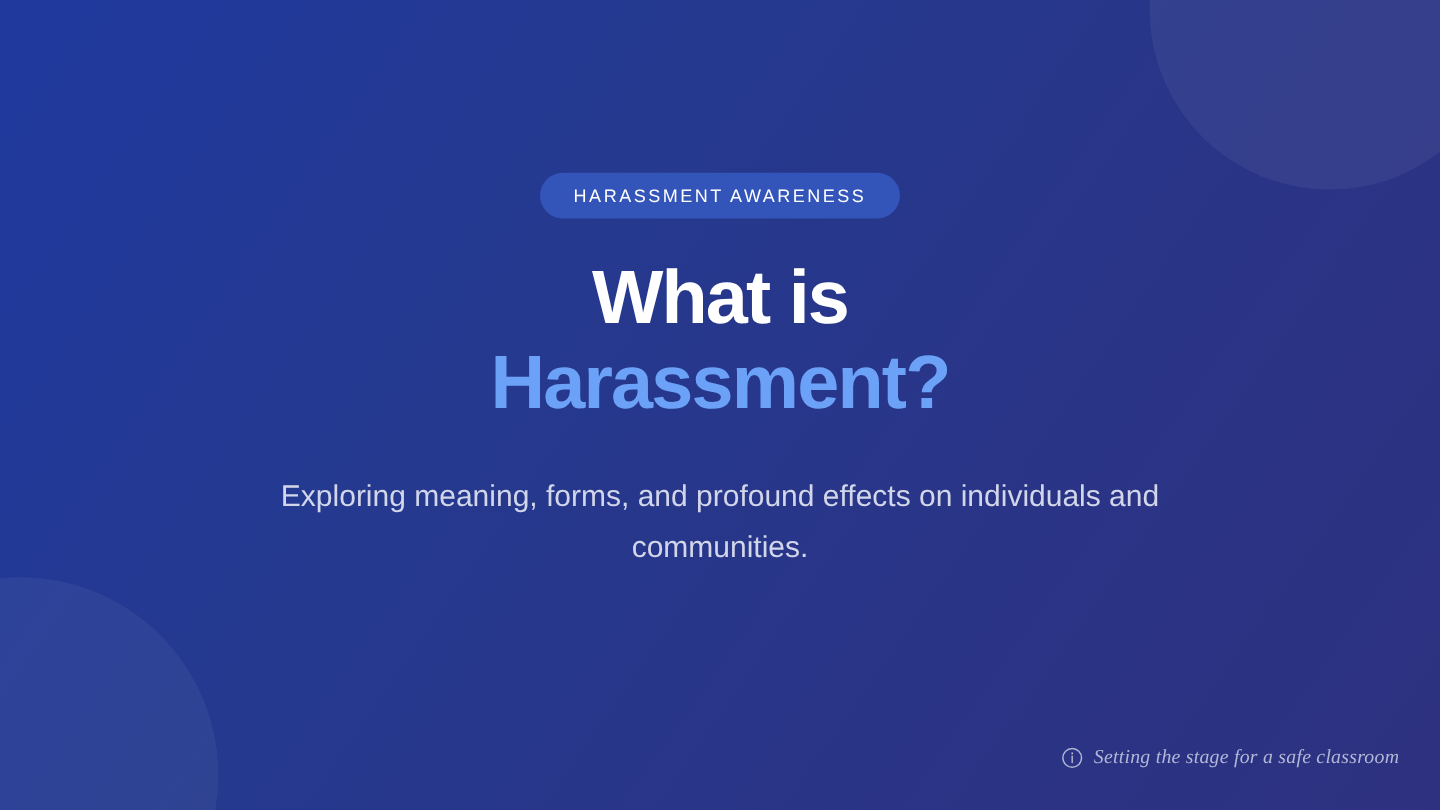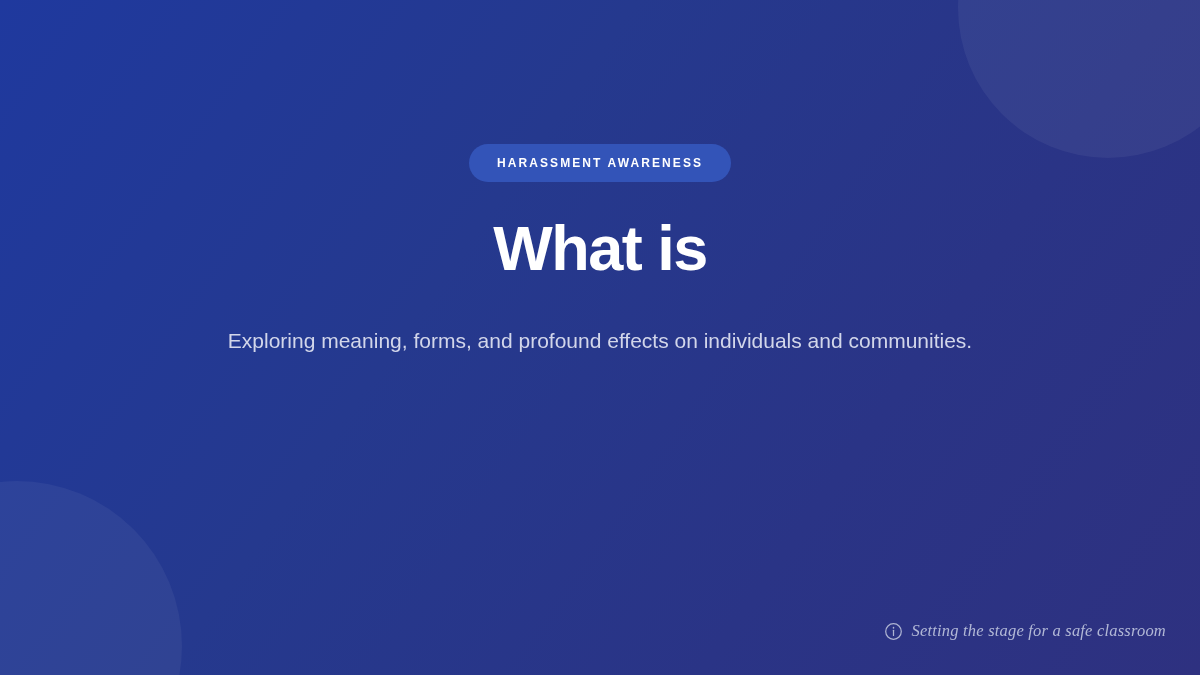--- a/index.html
+++ b/index.html
@@ -53,43 +53,43 @@
 
   .badge {
     display:inline-flex;
     align-items:center;
     justify-content:center;
     height:38px;
     padding:0 28px;
     border-radius:19px;
     background:#3354B8;
     color:#FFFFFF;
-    font-size:12px;
-    font-weight:bold;
+    font-size:15px;
+    font-weight:normal;
     letter-spacing:2.1px;
     white-space:nowrap;
   }
 
   .title {
     margin-top:31px;
     text-align:center;
     font-size:63px;
     font-weight:900;
     line-height:1.12;
     letter-spacing:-1.5px;
   }
   .title-line1 { display:block; color:#FFFFFF; }
   .title-line2 { display:block; color:#6BA1F7; }
 
   .subtitle {
     margin-top:39px;
     width:760px;
     text-align:center;
     color:#D2D6EA;
-    font-size:21px;
+    font-size:25px;
     font-weight:400;
     line-height:1.68;
   }
 
   
   .footer {
     position:absolute;
     right:34px;
     bottom:34px;
     display:flex;
@@ -119,20 +119,21 @@
 
   <div class="blob blob-tr"></div>
   <div class="blob blob-bl"></div>
 
   <div class="content">
 
     <div class="badge">HARASSMENT AWARENESS</div>
 
     <h1 class="title">
       <span class="title-line1">What is</span>
+      <span class="title-line2">Harassment?</span>
     </h1>
 
     <p class="subtitle">Exploring meaning, forms, and profound effects on individuals and communities.</p>
 
   </div>
 
   <div class="footer">
     <svg class="info-icon" viewBox="0 0 20 20" fill="none">
       <circle cx="10" cy="10" r="8.2" stroke-width="1.3"></circle>
       <line x1="10" y1="8.7" x2="10" y2="14.2" stroke-width="1.3" stroke-linecap="round"></line>

